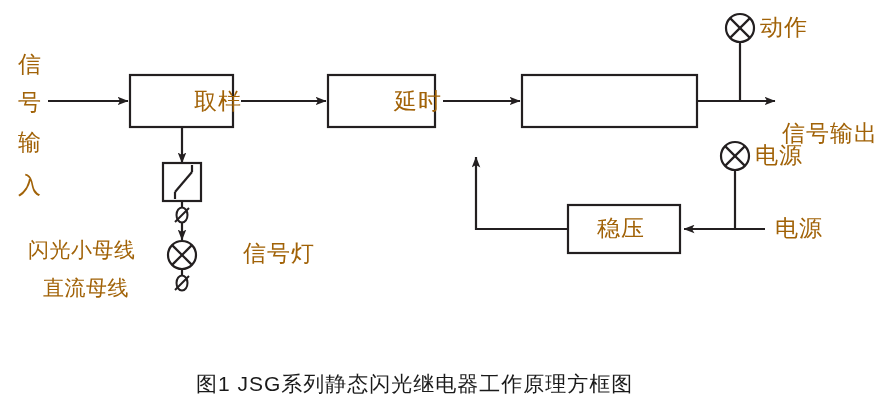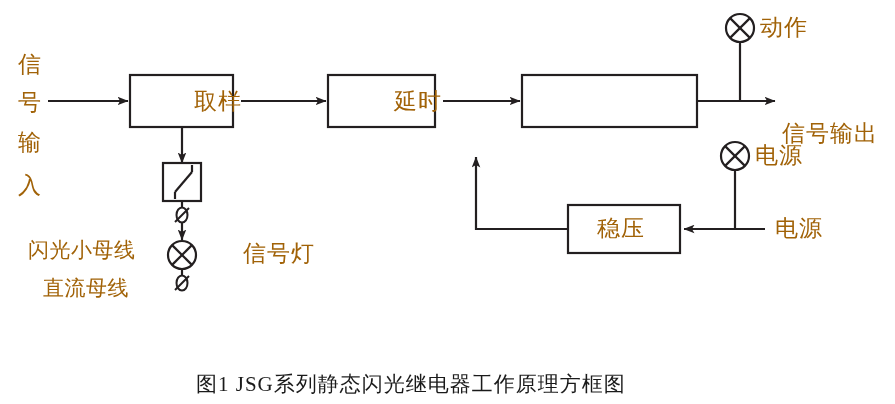--- a/index.html
+++ b/index.html
@@ -131,15 +131,15 @@
 
   <div class="lbl small-label" style="left:28px; top:209px;">闪光小母线</div>
   <div class="lbl small-label" style="left:43px; top:247px;">直流母线</div>
 
   <div class="lbl side-label" style="left:203px; top:242px;margin-left:40px;">信号灯</div>
   <div class="lbl side-label" style="left:760px; top:16px;">动作</div>
   <div class="lbl side-label" style="left:782px; top:89px;margin-top:33px;">信号输出</div>
   <div class="lbl side-label" style="left:755px; top:144px;">电源</div>
   <div class="lbl side-label" style="left:775px; top:217px;">电源</div>
 
-  <div class="caption" style="left:196px; top:370px;font-family:Liberation Serif, serif;">图1  JSG系列静态闪光继电器工作原理方框图</div>
+  <div class="caption" style="left:196px; top:370px;">图1  JSG系列静态闪光继电器工作原理方框图</div>
 
 </div>
 
 </body></html>

